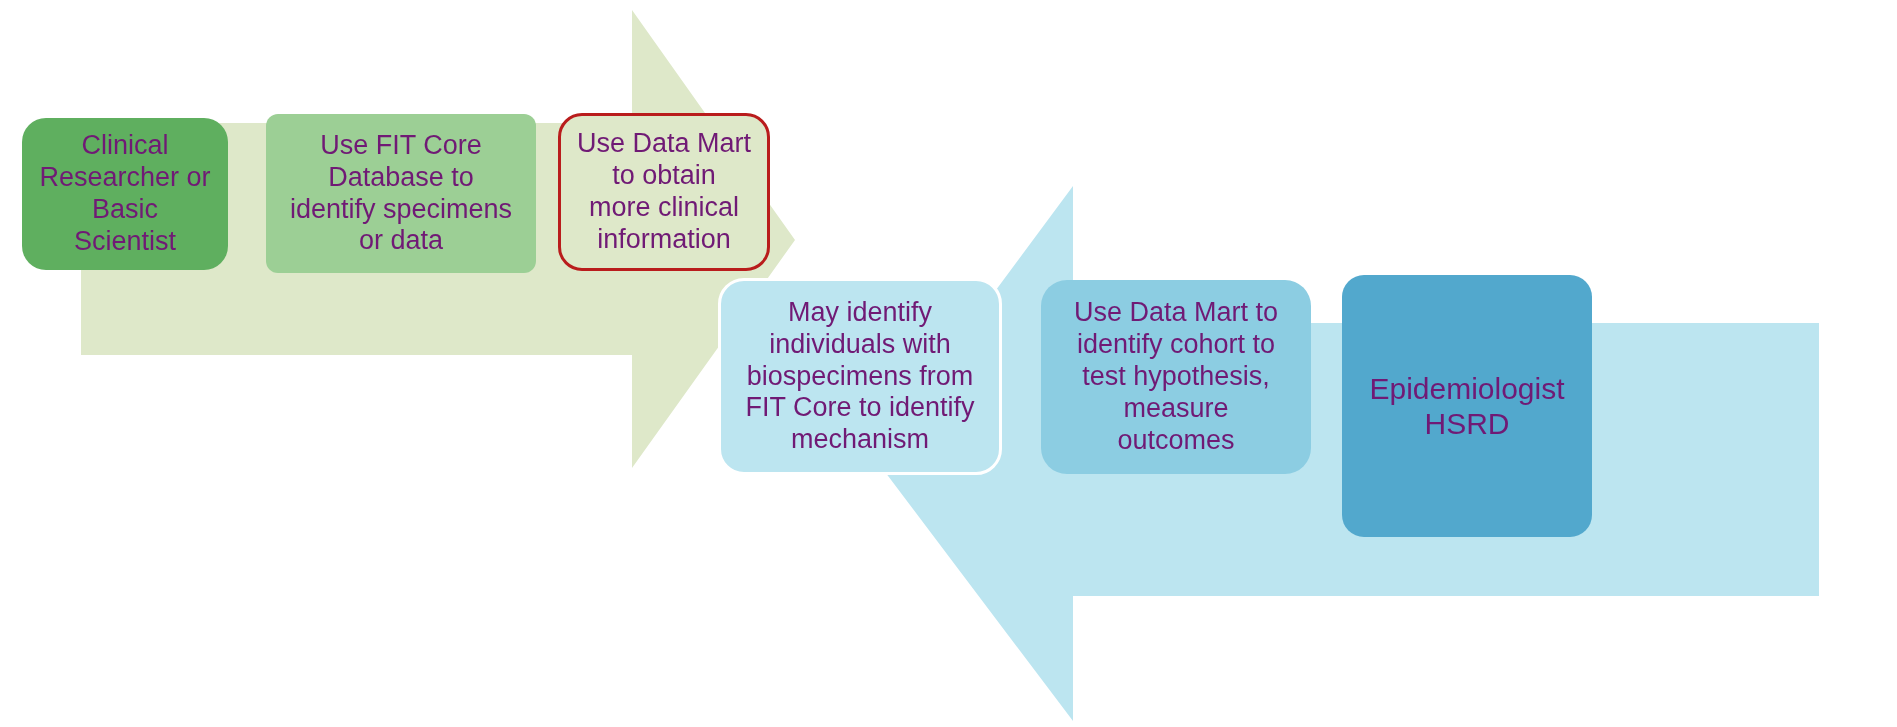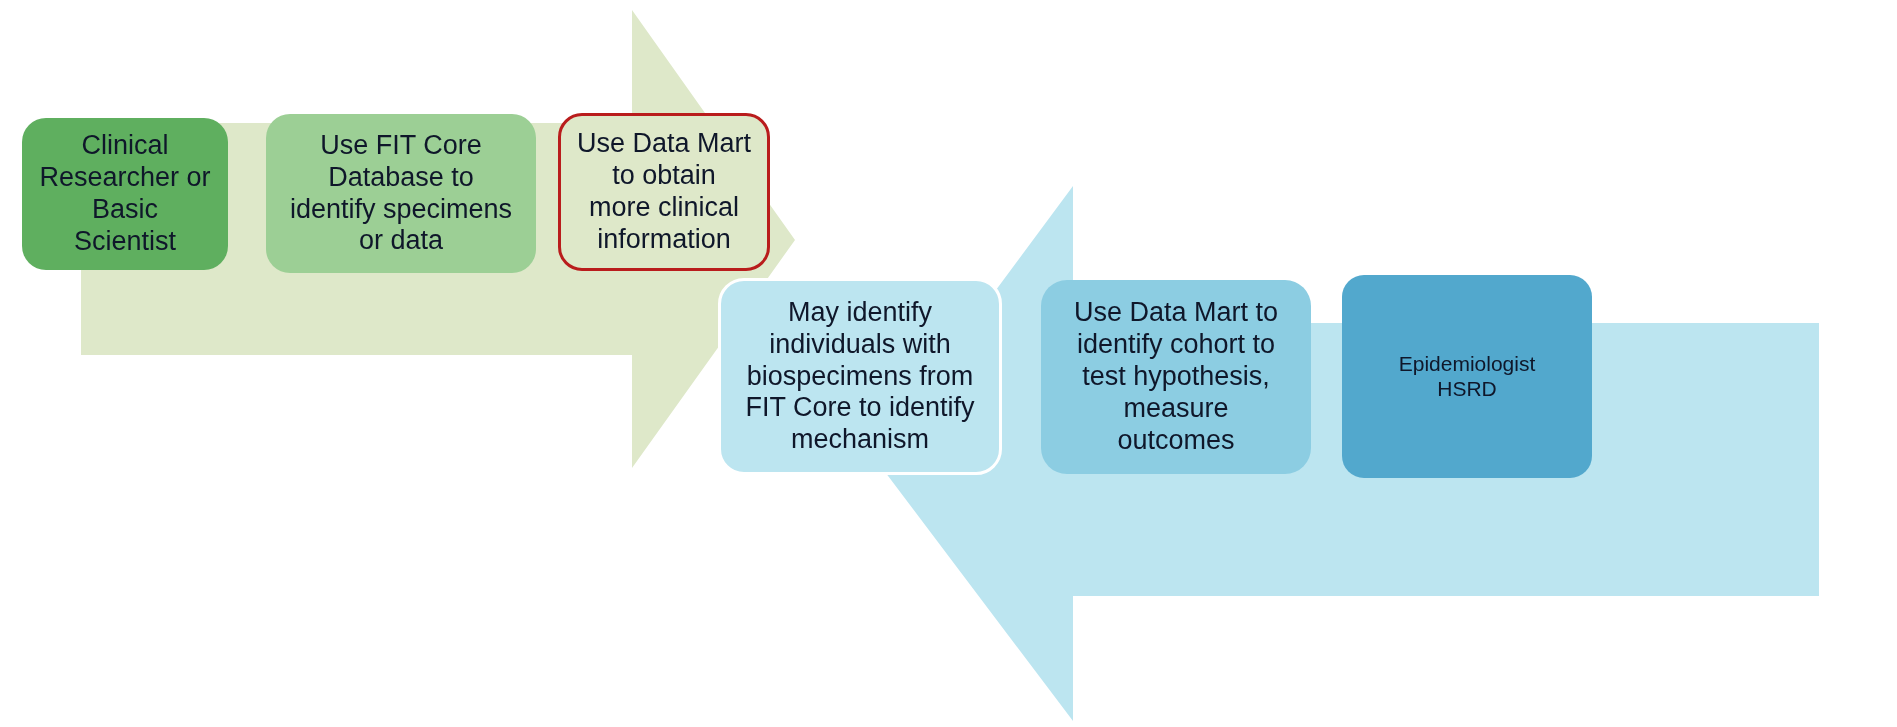--- a/index.html
+++ b/index.html
@@ -25,40 +25,40 @@
     height: 727px;
     pointer-events: none;
   }
   .node {
     position: absolute;
     box-sizing: border-box;
     display: flex;
     align-items: center;
     justify-content: center;
     text-align: center;
-    color: #0f172a;
+    color: #701a75;
     line-height: 1.18;
     border-radius: 22px;
     padding: 8px 8px;
     white-space: pre-line;
   }
   
   .n-clinical {
     left: 22px;  top: 118px;
     width: 206px; height: 152px;
     background: #5faf5f;
     font-size: 27px;
     border-radius: 24px;
   }
   .n-fitcore {
     left: 266px; top: 114px;
     width: 270px; height: 159px;
     background: #9ccf95;
     font-size: 27px;
-    border-radius: 24px;
+    border-radius: 12px;
   }
   .n-datamart-green {
     left: 558px; top: 113px;
     width: 212px; height: 158px;
     background: #dee8c9;
     border: 3px solid #b91c1c;
     font-size: 27px;
     border-radius: 24px;
   }
   
@@ -72,23 +72,23 @@
   }
   .n-datamart-blue {
     left: 1041px; top: 280px;
     width: 270px; height: 194px;
     background: #8ccde2;
     font-size: 27px;
     border-radius: 26px;
   }
   .n-epi {
     left: 1342px; top: 275px;
-    width: 250px; height: 203px;
+    width: 250px; height: 262px;
     background: #52a8cd;
-    font-size: 21px;
+    font-size: 30px;
     border-radius: 22px;
   }
 </style>
 </head>
 <body>
 
 <div id="canvas">
 
   <svg class="arrow-svg" viewBox="0 0 1897 727" xmlns="http://www.w3.org/2000/svg">
 

